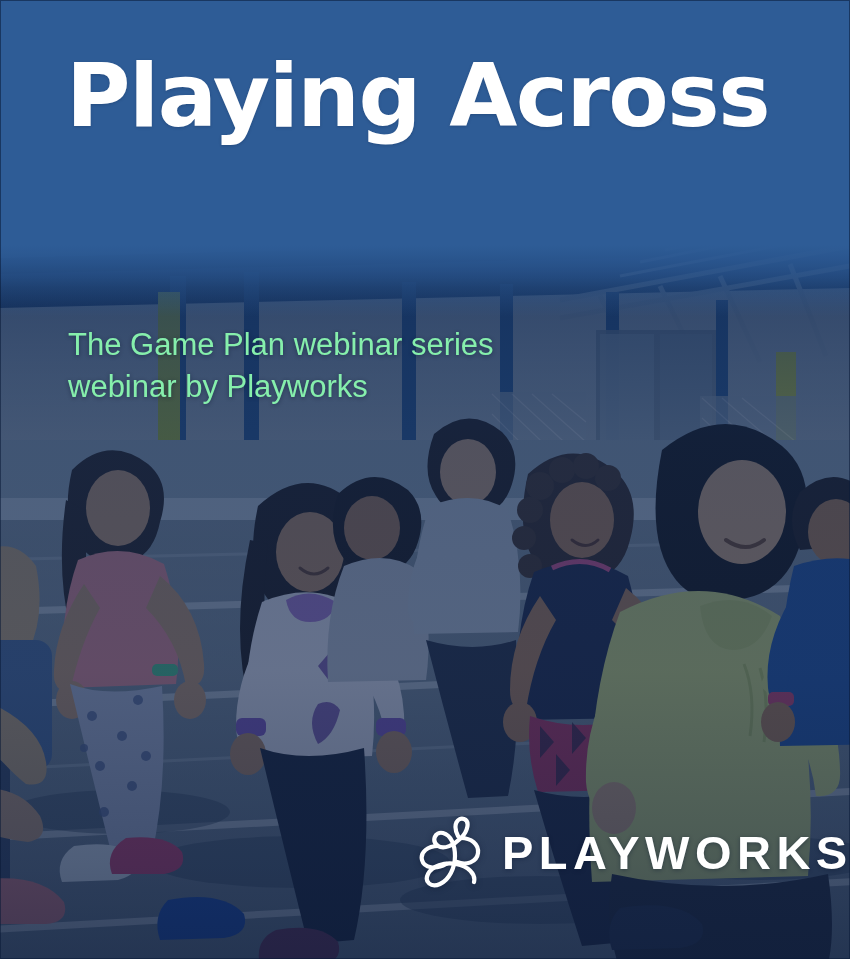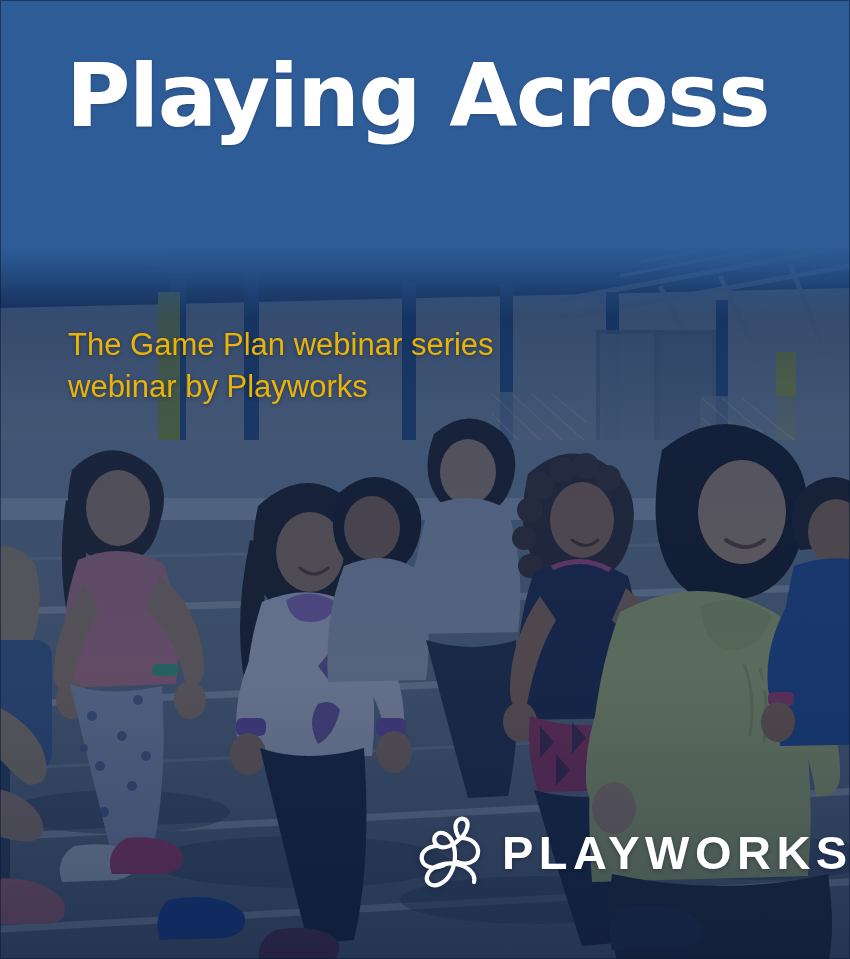--- a/index.html
+++ b/index.html
@@ -75,21 +75,21 @@
     margin:0;
     text-shadow:0 1px 3px rgba(10,25,55,0.22);
   }
   .title .line{display:block;white-space:nowrap;}
 
   .subtitle{
     position:absolute;
     left:68px;
     top:324px;
     width:640px;
-    color:#eab308;
+    color:#86efac;
     font-family:"Liberation Sans", sans-serif;
     font-weight:400;
     font-size:31px;
     line-height:1.36;
     margin:0;
     text-shadow:0 1px 4px rgba(8,20,45,0.45);
   }
   .subtitle .line{display:block;}
 
   

